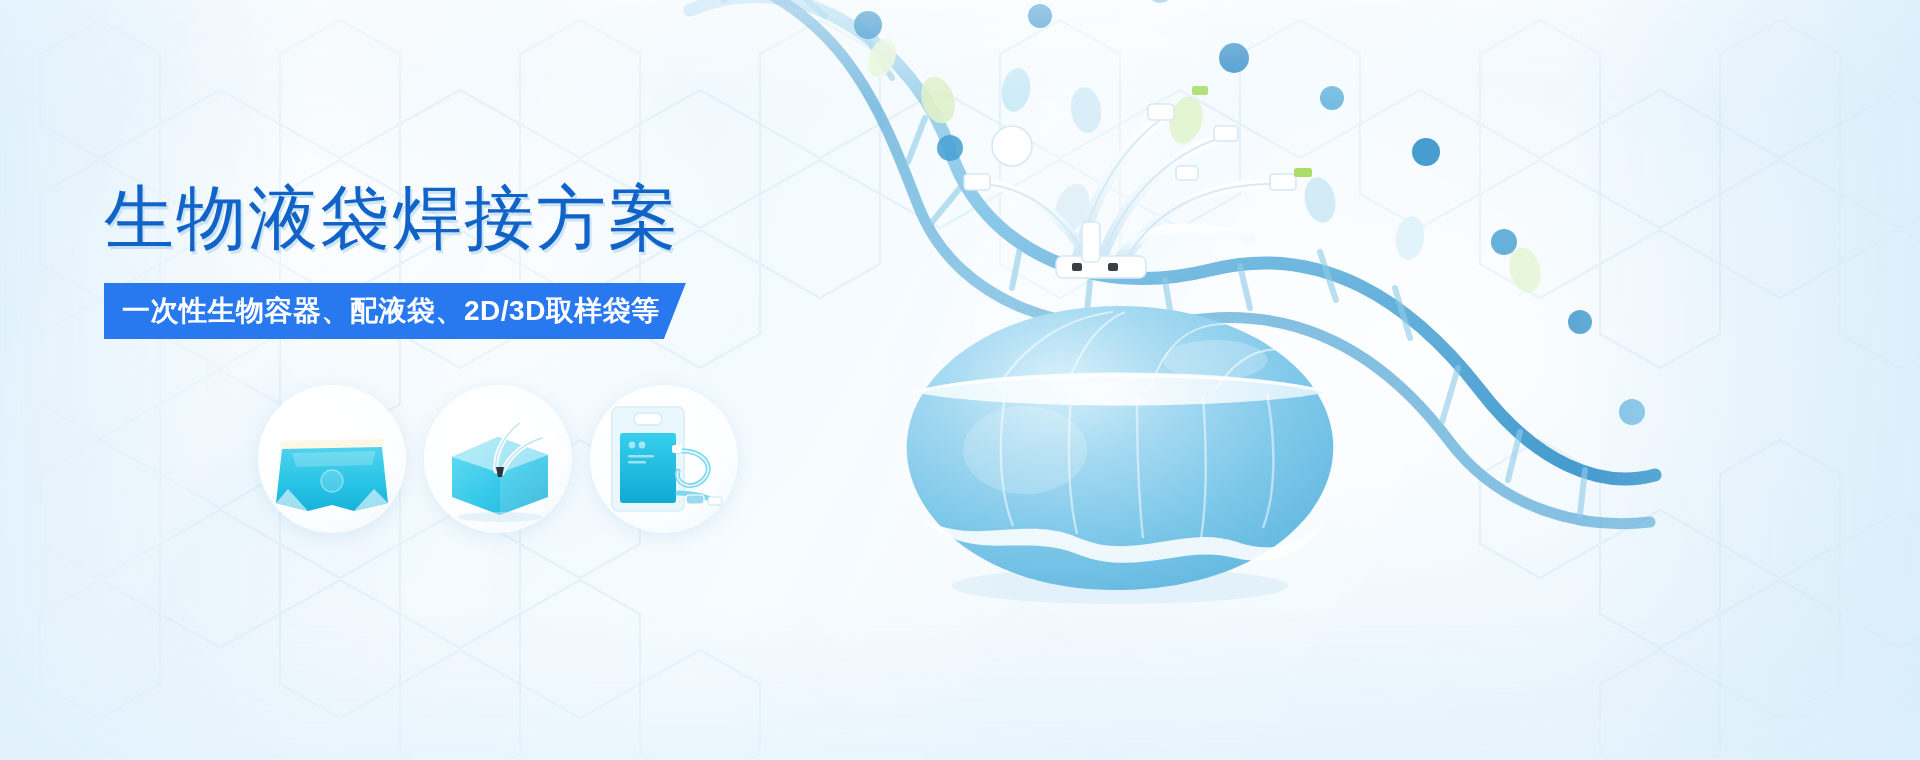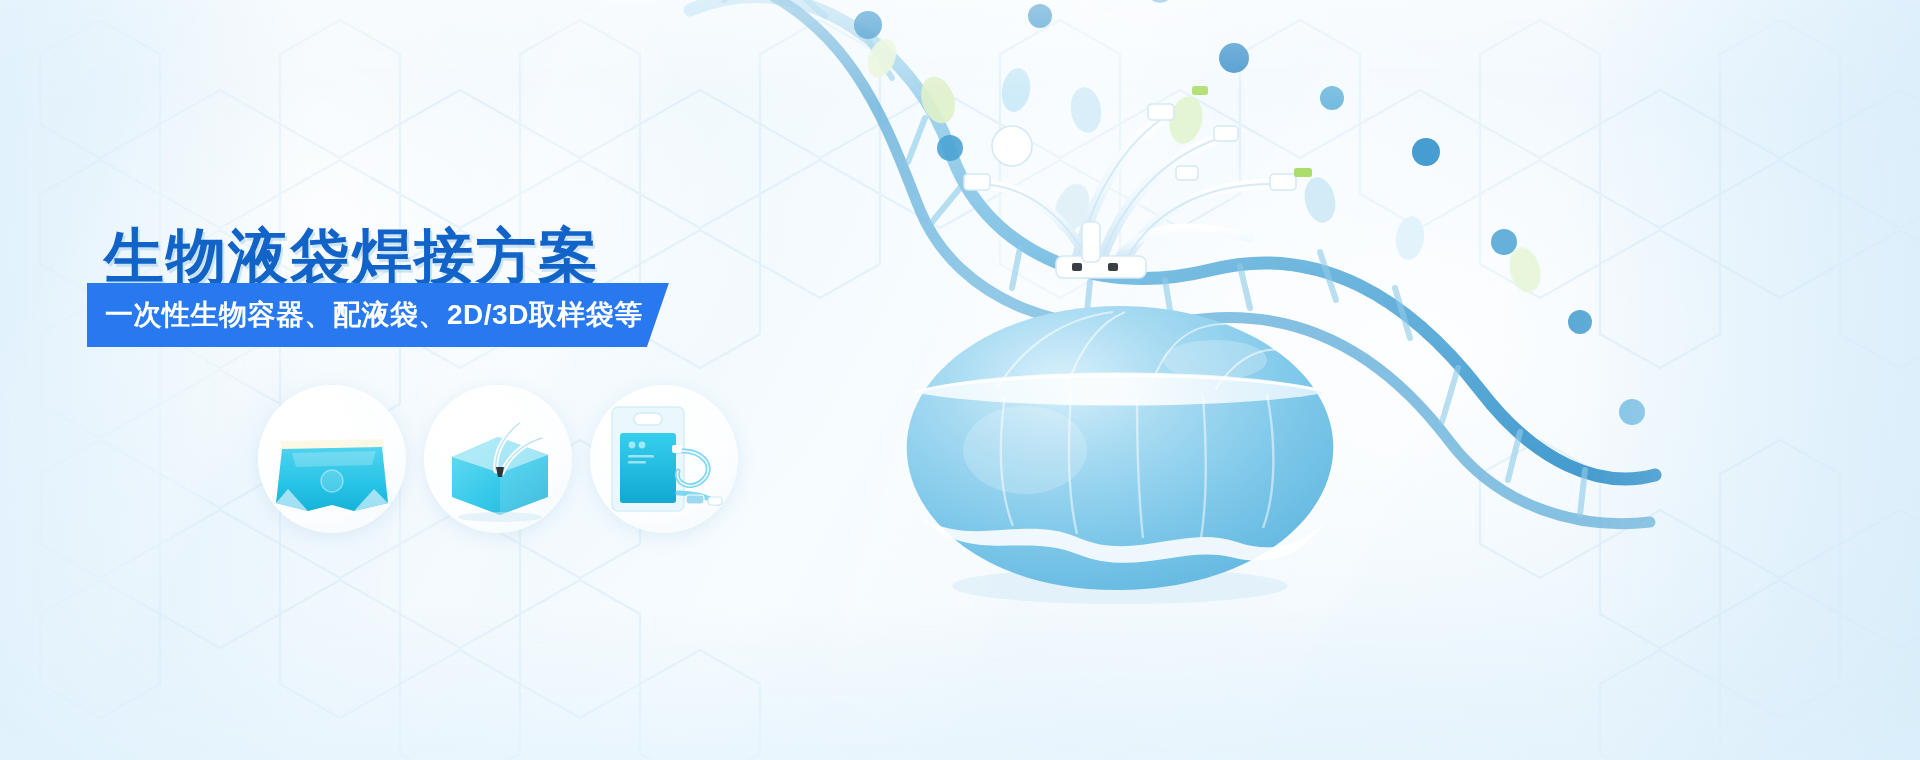--- a/index.html
+++ b/index.html
@@ -68,35 +68,34 @@
   }
   .bag-hero svg { width: 100%; height: 100%; overflow: visible; }
 
   
   .headline-block {
     position: absolute;
     left: 104px; top: 182px;
     width: 760px;
   }
   .headline {
-    font-size: 60px;
-    font-weight: 700;
+    font-size: 70px;
+    font-weight: 400;
     letter-spacing: 2px;
     line-height: 1.04;
     color: #1263c8;
     white-space: nowrap;
     text-shadow: 2px 3px 0 rgba(150,200,235,.45);
-    margin-top: 44px;
   }
 
   
   .subtitle-ribbon {
     position: absolute;
-    left: 87px; top: 283px;
-    height: 64px;
+    left: 104px; top: 283px;
+    height: 56px;
     padding: 0 26px 0 18px;
     display: flex; align-items: center;
     background: #2878f0;
     clip-path: polygon(0 0, 100% 0, calc(100% - 22px) 100%, 0 100%);
     box-shadow: 0 3px 10px rgba(40,120,240,.22);
   }
   .subtitle-text {
     color: #ffffff;
     font-size: 28px;
     font-weight: 700;

